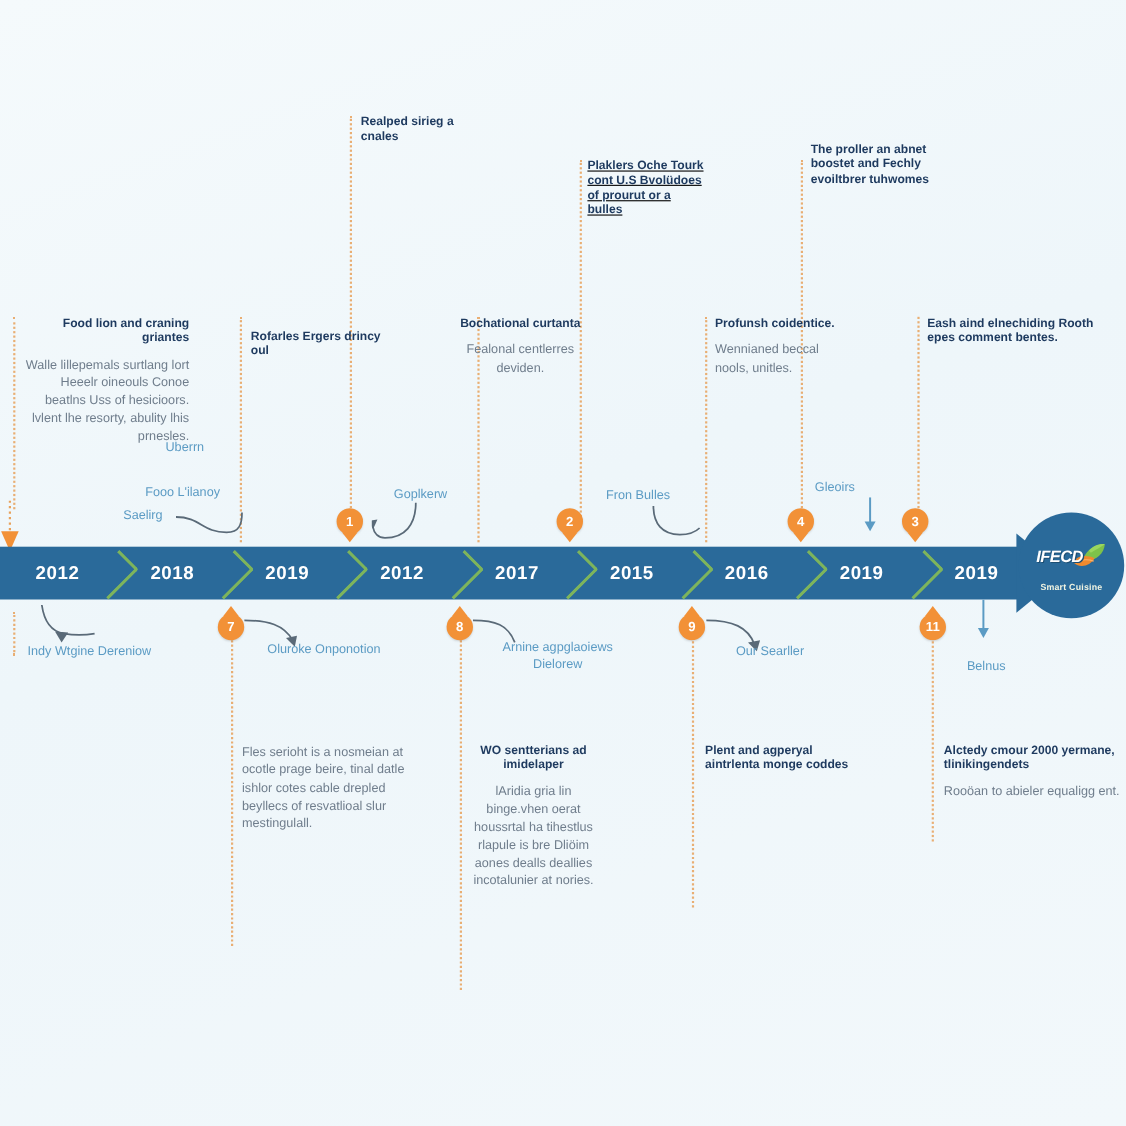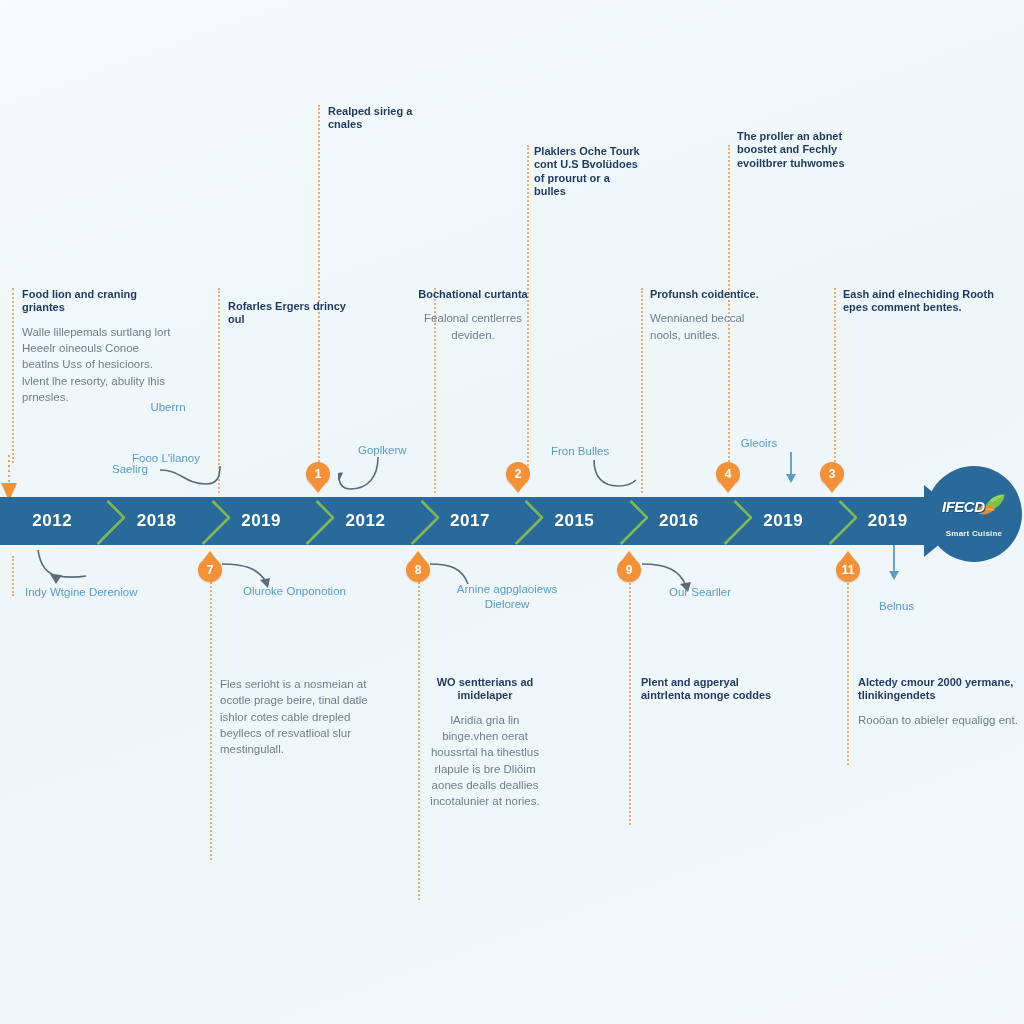--- a/index.html
+++ b/index.html
@@ -212,57 +212,57 @@
   <div class="stem" style="left:527px; top:145px; height:325px;"></div>
   <div class="stem" style="left:641px; top:288px; height:205px;"></div>
   <div class="stem" style="left:728px; top:145px; height:325px;"></div>
   <div class="stem" style="left:834px; top:288px; height:182px;"></div>
 
   <div class="pin tip" style="left:306px; top:462px;">1</div>
   <div class="pin tip" style="left:506px; top:462px;">2</div>
   <div class="pin tip" style="left:716px; top:462px;">4</div>
   <div class="pin tip" style="left:820px; top:462px;">3</div>
 
-  <div class="event" style="left:22px; top:288px; width:150px;">
+  <div class="event" style="left:22px; top:288px; width:150px;text-align:right;">
     <p class="ev-title">Food lion and craning griantes</p>
     <p class="ev-body">Walle lillepemals surtlang lort Heeelr oineouls Conoe beatlns Uss of hesicioors. lvlent lhe resorty, abulity lhis prnesles.</p>
   </div>
 
   <div class="event" style="left:228px; top:300px; width:120px;">
     <p class="ev-title">Rofarles Ergers drincy oul</p>
   </div>
 
   <div class="event" style="left:328px; top:105px; width:100px;">
     <p class="ev-title">Realped sirieg a cnales</p>
   </div>
 
   <div class="event" style="left:418px; top:288px; width:110px;text-align:center;">
     <p class="ev-title">Bochational curtanta</p>
     <p class="ev-body">Fealonal centlerres deviden.</p>
   </div>
 
-  <div class="event" style="left:534px; top:145px; width:110px;">
+  <div class="event" style="left:534px; top:145px; width:110px;text-decoration:underline;">
     <p class="ev-title">Plaklers Oche Tourk cont U.S Bvolüdoes of prourut or a bulles</p>
   </div>
 
   <div class="event" style="left:650px; top:288px; width:110px;">
     <p class="ev-title">Profunsh coidentice.</p>
     <p class="ev-body">Wennianed beccal nools, unitles.</p>
   </div>
 
   <div class="event" style="left:737px; top:130px; width:108px;">
     <p class="ev-title">The proller an abnet boostet and Fechly evoiltbrer tuhwomes</p>
   </div>
 
   <div class="event" style="left:843px; top:288px; width:176px;">
     <p class="ev-title">Eash aind elnechiding Rooth epes comment bentes.</p>
   </div>
 
   <div class="note ctr" style="left:118px; top:400px; width:100px;">Uberrn</div>
-  <div class="note ctr" style="left:110px; top:451px; width:112px;">Fooo L'ilanoy</div>
+  <div class="note ctr" style="left:110px; top:441px; width:112px;">Fooo L'ilanoy</div>
   <div class="note" style="left:112px; top:462px;">Saelirg</div>
 
   <svg class="curve" style="left:160px; top:462px;" width="70" height="28" viewBox="0 0 70 28">
     <path d="M0 8 C22 8, 24 22, 46 22 C58 22, 60 14, 60 4" stroke="#5a6a78" stroke-width="1.6" fill="none"></path>
   </svg>
 
   <div class="note" style="left:358px; top:443px;">Goplkerw</div>
   <svg class="curve" style="left:338px; top:455px;" width="46" height="42" viewBox="0 0 46 42">
     <path d="M40 2 C40 22, 30 34, 12 34 C6 34, 2 30, 1 24" stroke="#5a6a78" stroke-width="1.6" fill="none"></path>
     <polygon points="1,26 6,18 -3,18" fill="#5a6a78" transform="rotate(-8 1 24)"></polygon>

